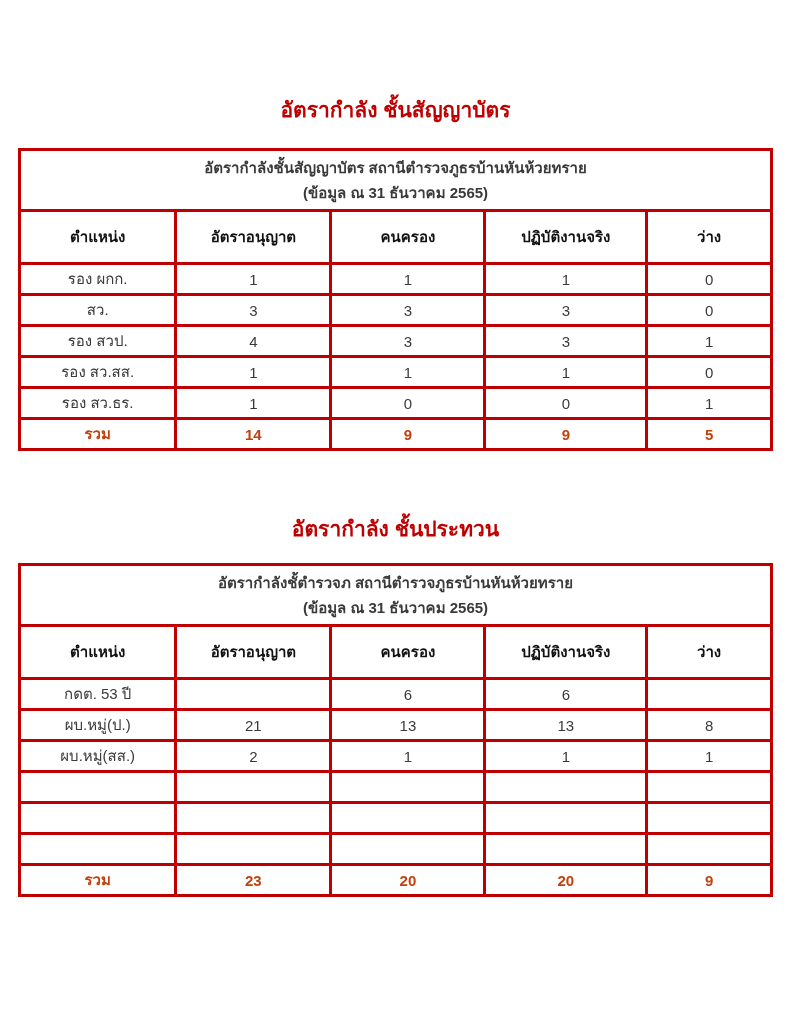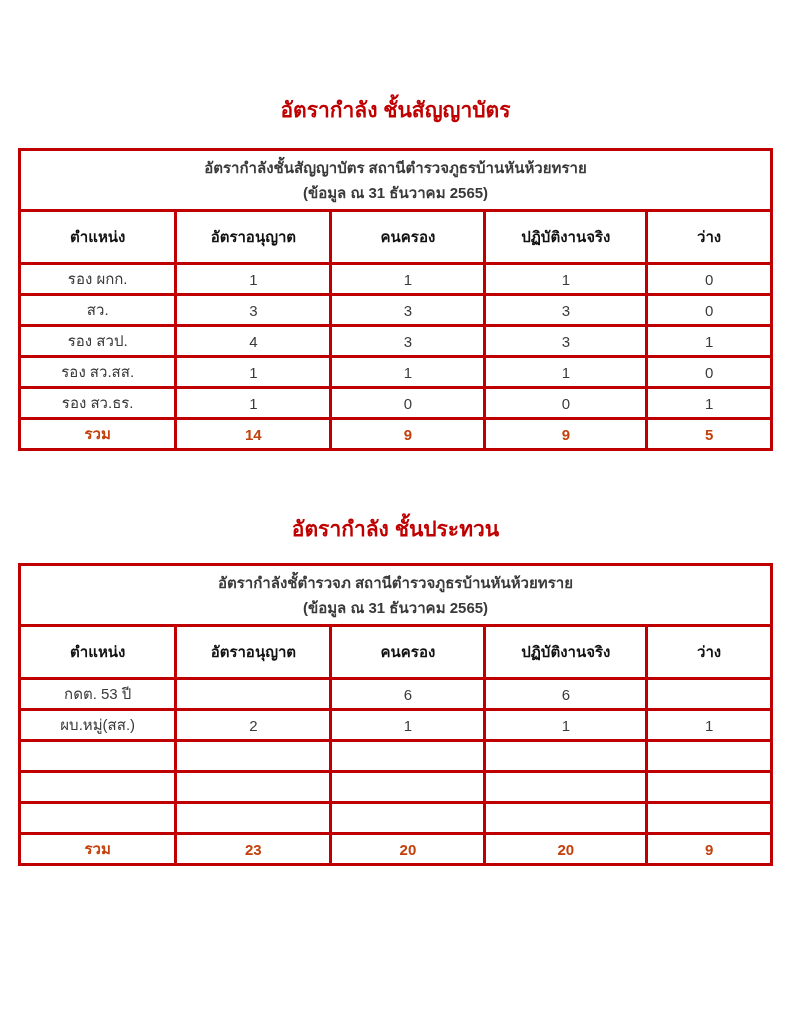--- a/index.html
+++ b/index.html
@@ -157,20 +157,27 @@
         <th>ว่าง</th>
       </tr>
       <tr>
         <td>กดต. 53 ปี</td>
         <td></td>
         <td>6</td>
         <td>6</td>
         <td></td>
       </tr>
       <tr>
+        <td>ผบ.หมู่(ป.)</td>
+        <td>21</td>
+        <td>13</td>
+        <td>13</td>
+        <td>8</td>
+      </tr>
+      <tr>
         <td>ผบ.หมู่(สส.)</td>
         <td>2</td>
         <td>1</td>
         <td>1</td>
         <td>1</td>
       </tr>
       <tr>
         <td></td>
         <td></td>
         <td></td>

